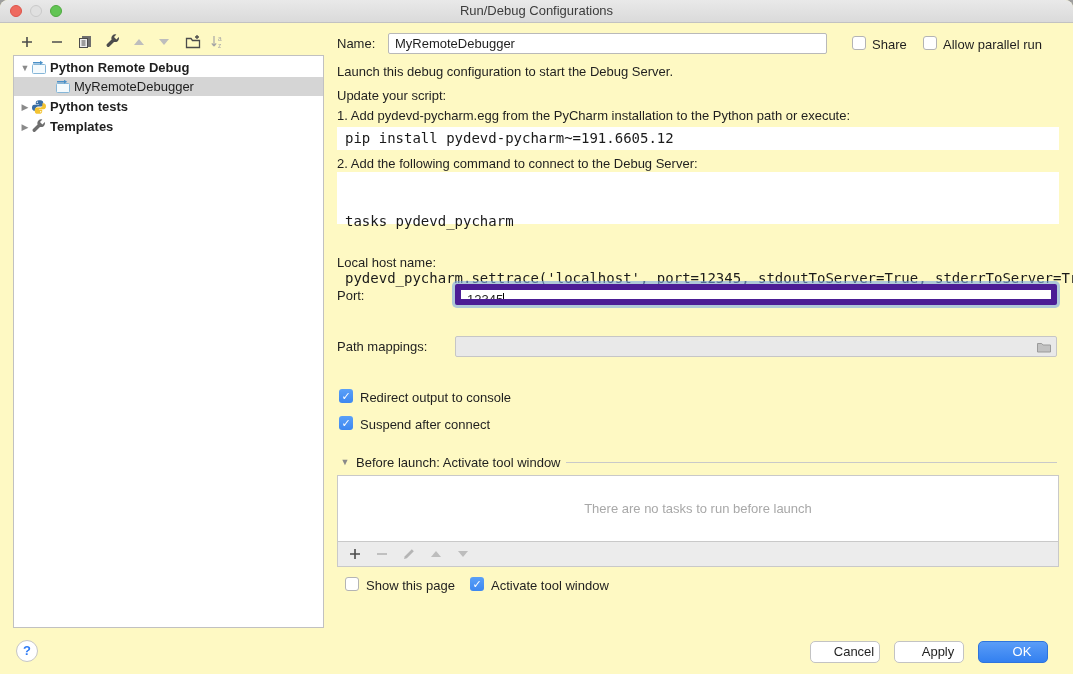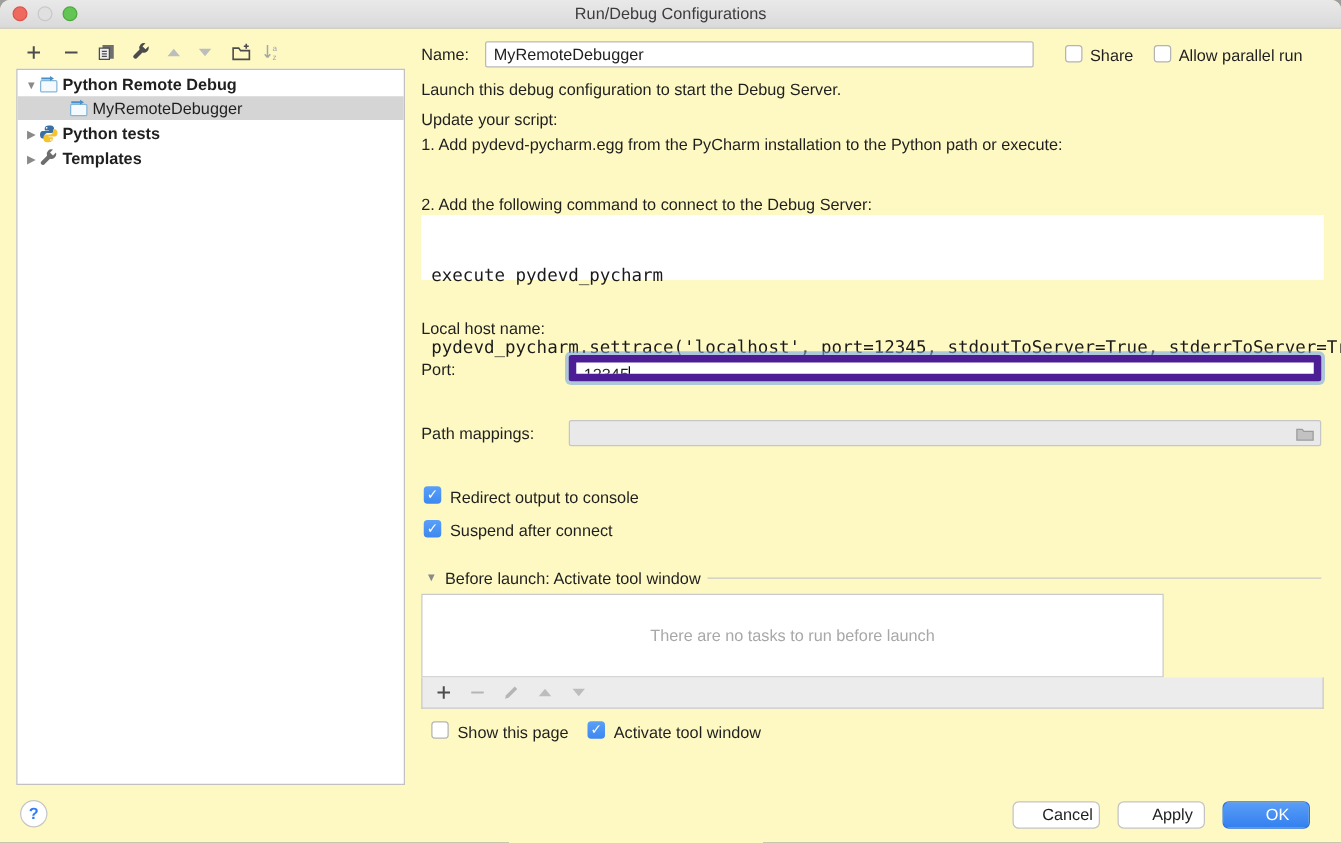--- a/index.html
+++ b/index.html
@@ -153,23 +153,24 @@
   <div class="abs lbl" style="left:337px;top:36px;">Name:</div>
   <div class="abs field" style="left:388px;top:33px;width:439px;height:21px;"><span>MyRemoteDebugger</span></div>
   <div class="abs cb unchecked" style="left:852px;top:36px;"></div>
   <div class="abs lbl" style="left:872px;top:37px;">Share</div>
   <div class="abs cb unchecked" style="left:923px;top:36px;"></div>
   <div class="abs lbl" style="left:943px;top:37px;">Allow parallel run</div>
 
   <div class="abs lbl" style="left:337px;top:64px;">Launch this debug configuration to start the Debug Server.</div>
   <div class="abs lbl" style="left:337px;top:88px;">Update your script:</div>
   <div class="abs lbl" style="left:337px;top:108px;">1. Add pydevd-pycharm.egg from the PyCharm installation to the Python path or execute:</div>
+  <div class="abs codebar mono" style="left:337px;top:127px;width:722px;height:23px;">pip install pydevd-pycharm~=191.6605.12</div>
   <div class="abs lbl" style="left:337px;top:156px;">2. Add the following command to connect to the Debug Server:</div>
   <div class="abs codebar" style="left:337px;top:172px;width:722px;height:52px;">
-    <div class="mono">execute pydevd_pycharm</div>
+    <div class="mono">tasks pydevd_pycharm</div>
     <div class="mono">pydevd_pycharm.settrace('localhost', port=12345, stdoutToServer=True, stderrToServer=True)</div>
   </div>
 
   <div class="abs lbl" style="left:337px;top:255px;">Local host name:</div>
 
   <div class="abs lbl" style="left:337px;top:288px;">Port:</div>
   <div class="abs field focused" style="left:455px;top:284px;width:602px;height:21px;"><span>12345</span><span class="caret"></span></div>
 
   <div class="abs lbl" style="left:337px;top:339px;">Path mappings:</div>
   <div class="abs field disabled" style="left:455px;top:336px;width:602px;height:21px;">
@@ -181,21 +182,21 @@
 
   <div class="abs cb checked" style="left:339px;top:389px;"></div>
   <div class="abs lbl" style="left:360px;top:390px;">Redirect output to console</div>
   <div class="abs cb checked" style="left:339px;top:416px;"></div>
   <div class="abs lbl" style="left:360px;top:417px;">Suspend after connect</div>
 
   <span class="abs twisty" style="left:339px;top:457px;">▼</span>
   <div class="abs lbl" style="left:356px;top:455px;">Before launch: Activate tool window</div>
   <div class="bl-line" style="left:566px;top:462px;width:491px;"></div>
 
-  <div class="tasks-panel" style="left:337px;top:475px;width:594px;height:67px;">
+  <div class="tasks-panel" style="left:337px;top:475px;width:722px;height:67px;">
     <span>There are no tasks to run before launch</span>
   </div>
   <div class="tasks-toolbar" style="left:337px;top:542px;width:722px;height:25px;">
     <svg class="icon16" viewBox="0 0 16 16">
         <path d="M8 3v10M3 8h10" stroke="#4c4c4c" stroke-width="1.6" fill="none"></path>
       </svg>
     <svg class="icon16" viewBox="0 0 16 16">
         <path d="M3 8h10" stroke="#b5b5b5" stroke-width="1.6" fill="none"></path>
       </svg>
     <svg class="icon16" viewBox="0 0 16 16">

